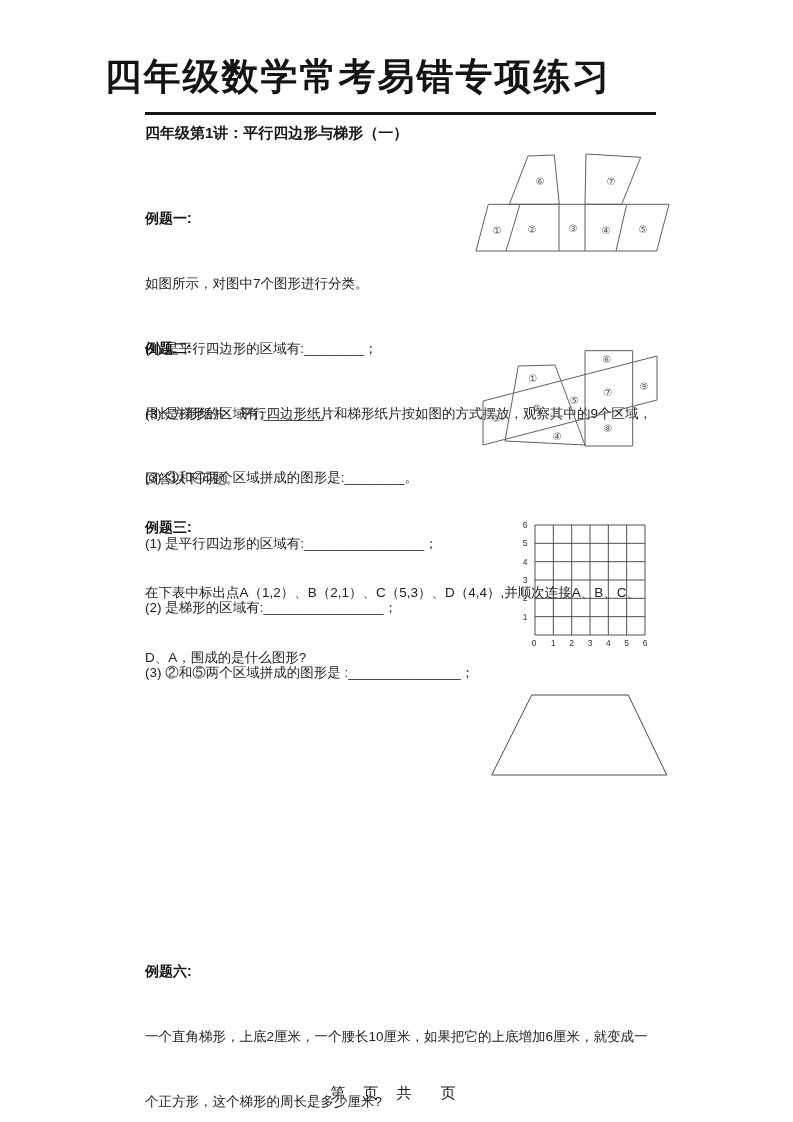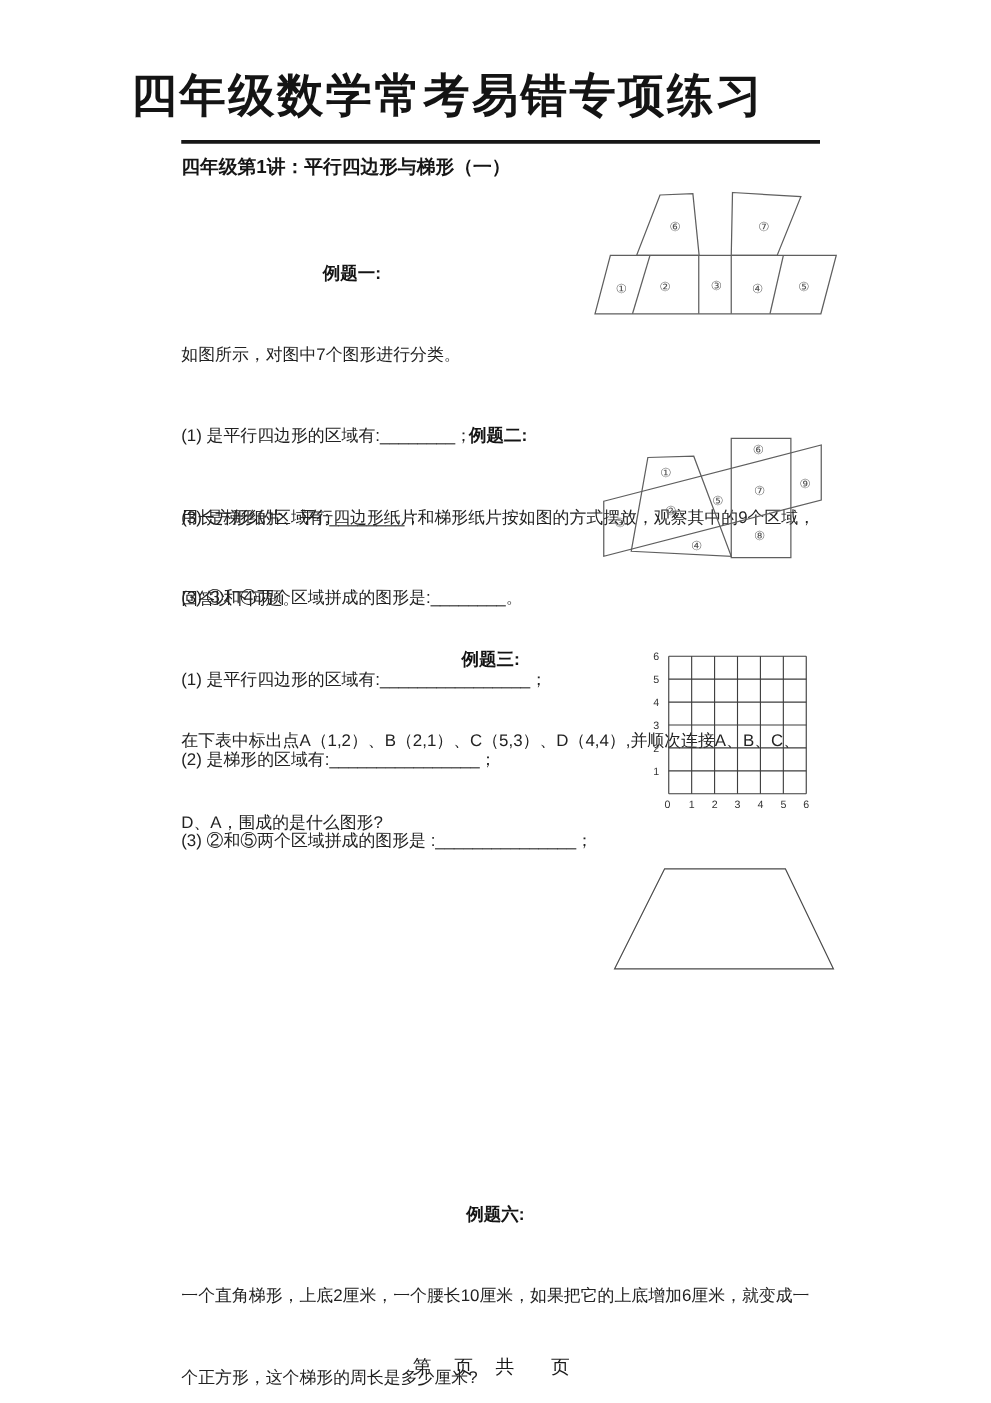--- a/index.html
+++ b/index.html
@@ -41,21 +41,20 @@
     left: 145px;
     font-size: 13.5px;
     line-height: 21.6px;
     white-space: pre;
     color: #222222;
   }
   .ex-heading {
     font-weight: 700;
     font-size: 14px;
     color: #141414;
-    text-align: center;
   }
   .fig { position: absolute; }
   .fig polygon, .fig line, .fig rect { fill: none; stroke: #5f5f5f; stroke-width: 1; }
   .fig text { font-family: "Liberation Sans", sans-serif; fill: #555555; }
   .region-label { font-size: 10px; text-anchor: middle; }
   .grid-fig line { stroke: #3d3d3d; stroke-width: 0.9; }
   .grid-fig text { font-size: 8.5px; fill: #333333; text-anchor: middle; }
   .trap-fig polygon { stroke: #4a4a4a; }
   .page-footer {
     position: absolute;

